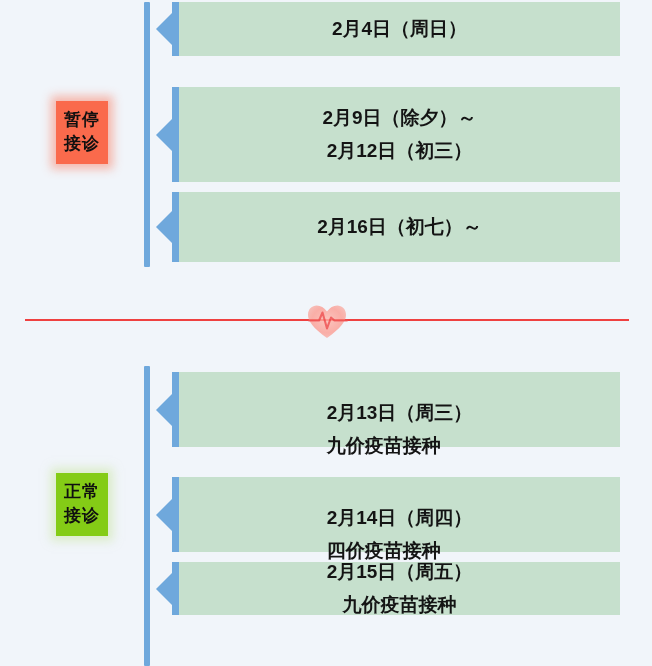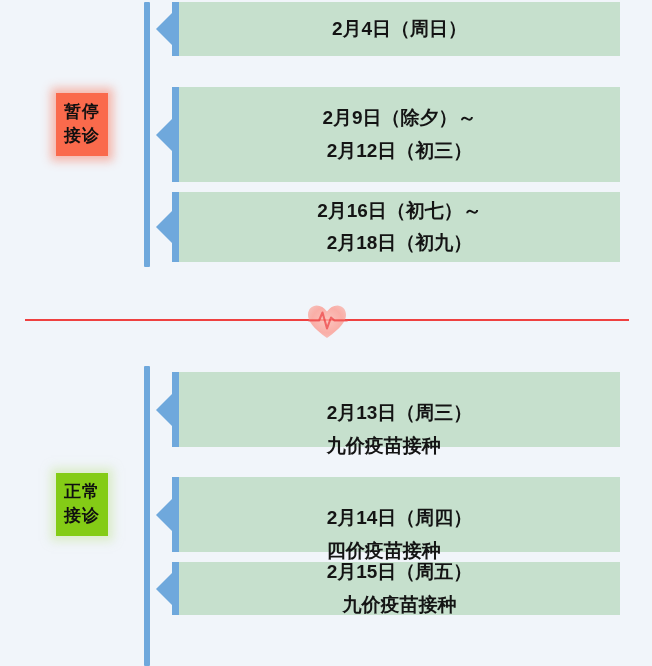--- a/index.html
+++ b/index.html
@@ -49,21 +49,21 @@
     text-align: center;
     font-size: 17px;
     font-weight: 700;
     line-height: 1.42;
     letter-spacing: 1px;
     color: #101010;
   }
   .badge .line { display: block; }
   .badge.pause-badge {
     left: 56px;
-    top: 93px;
+    top: 101px;
     background: #fa6a4c;
     box-shadow: 0 0 9px 5px rgba(250,106,76,0.45);
     text-align: center;
   }
   .badge.normal-badge {
     left: 56px;
     top: 473px;
     background: #84cc16;
     box-shadow: 0 0 9px 5px rgba(200,230,156,0.5);
   }
@@ -172,21 +172,20 @@
         <span class="row">2月9日（除夕）～</span>
         <span class="row">2月12日（初三）</span>
       </div>
     </div>
 
     <div class="item" id="item-2">
       <span class="strip"></span>
       <span class="chev"></span>
       <div class="body">
         <span class="row">2月16日（初七）～</span>
-        <span class="row">2月18日（初九）</span>
       </div>
     </div>
   </div>
 
   <div class="divider">
     <div class="line"></div>
     <div class="heart-wrap">
       <svg width="48" height="44" viewBox="0 0 48 44" xmlns="http://www.w3.org/2000/svg">
         <defs>
           <radialGradient id="hg" cx="50%" cy="45%" r="60%">

